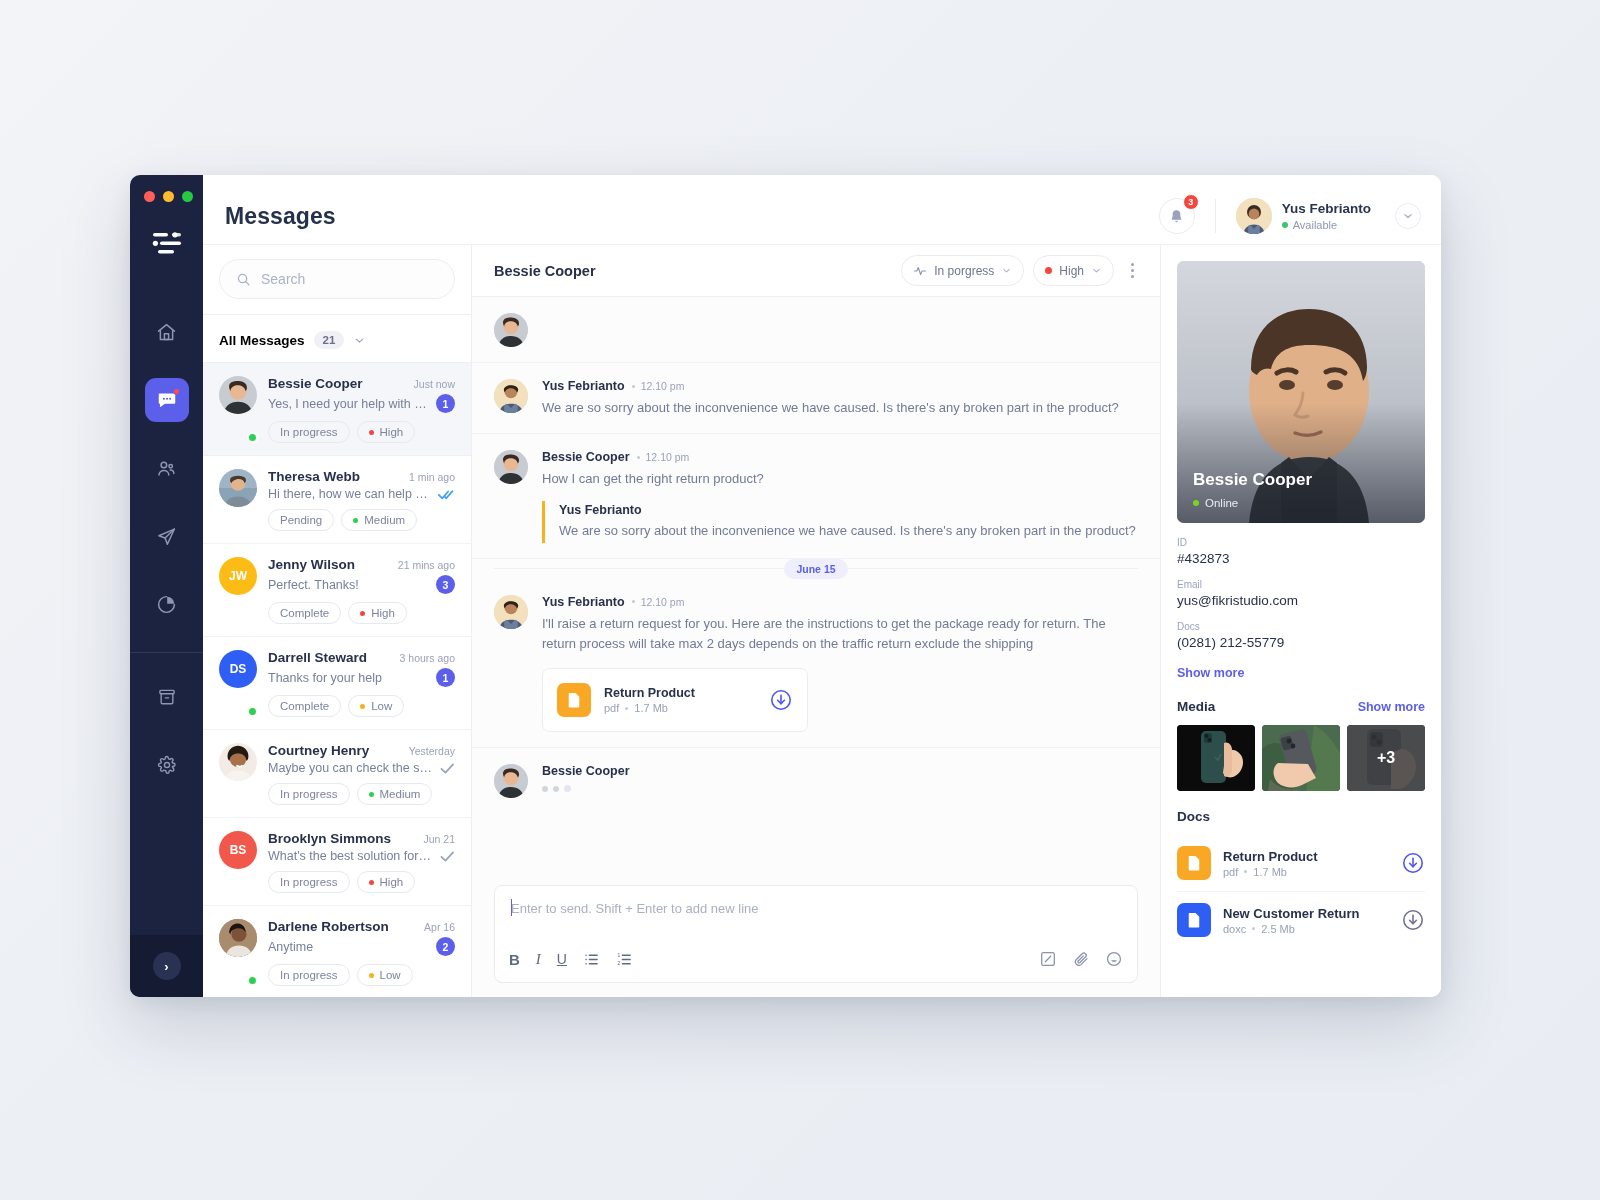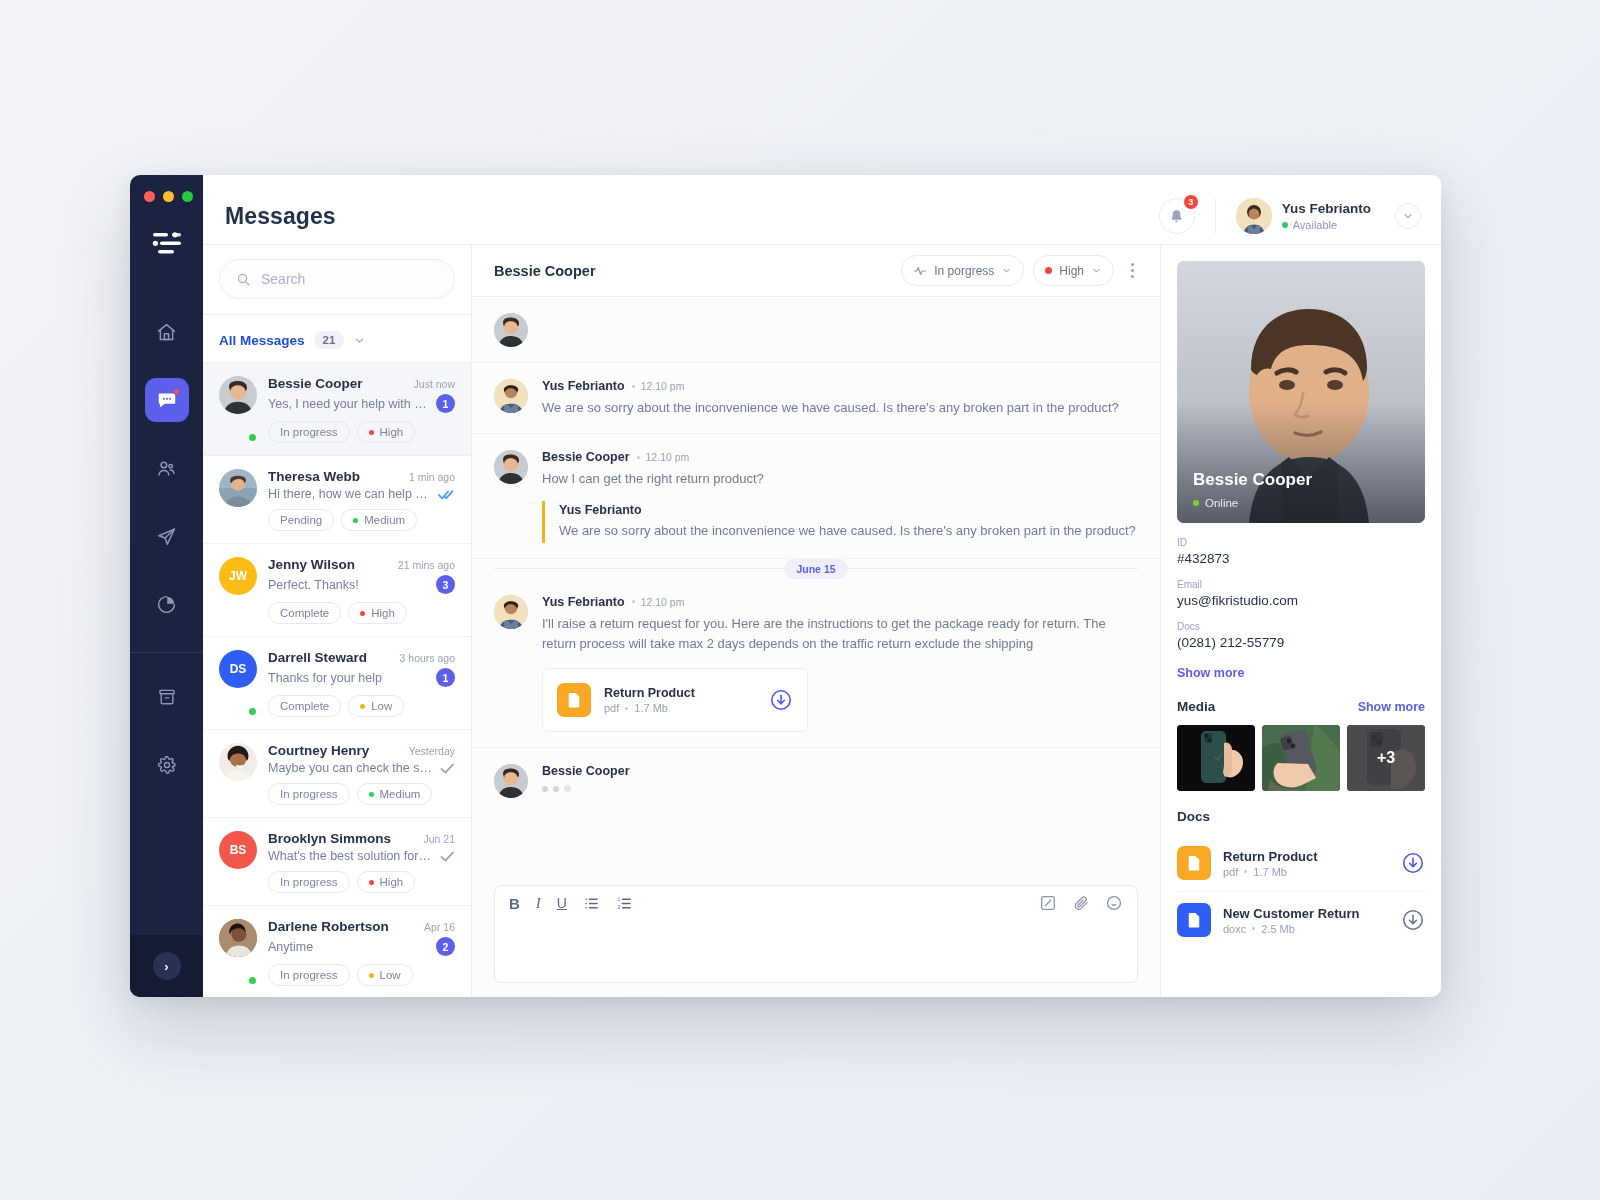--- a/index.html
+++ b/index.html
@@ -95,21 +95,21 @@
   .search {
     height: 40px; border-radius: 20px; border: 1px solid #eceef3; background: #fdfdfe;
     display: flex; align-items: center; gap: 10px; padding: 0 16px; color: #a8b0c4;
   }
   .search input {
     border: none; outline: none; background: transparent; font-size: 14px; color: #5b667f;
     font-family: "Liberation Sans", sans-serif; width: 100%;
   }
   .search input::placeholder { color: #aab2c5; }
   .filter-row { display: flex; align-items: center; gap: 9px; padding: 16px 16px 13px 16px; border-bottom: 1px solid #edeff3; }
-  .filter-label { font-size: 13.5px; font-weight: bold; color: #1d4ed8; }
+  .filter-label { font-size: 13.5px; font-weight: bold; color: #000000; }
   .count-pill { background: #f0f1f6; color: #6b7governed; color: #69718c; font-size: 11.5px; font-weight: bold;
                 border-radius: 10px; padding: 3px 9px; }
   .convos { flex: 1; overflow: hidden; }
   .convo { padding: 13px 16px 12px 16px; display: flex; gap: 11px; border-bottom: 1px solid #f0f2f6; }
   .convo.active { background: #f5f6fa; border-bottom-color: #edeff3; }
   .convo .ava-box { position: relative; flex: none; }
   .av-circle { width: 38px; height: 38px; border-radius: 50%; display: flex; align-items: center; justify-content: center;
                font-size: 12px; font-weight: bold; color: #fff; overflow: hidden; }
   .presence { position: absolute; right: -1px; bottom: 0px; width: 11px; height: 11px; border-radius: 50%;
               background: #2bd14f; border: 2px solid #fff; }
@@ -749,20 +749,24 @@
                     <i></i>
                     <i></i>
                     <i></i>
                   </div>
   </div>
               </div>
             </div>
 
           <div class="composer-wrap">
             <div class="composer">
+              <div class="composer-input">
+                <span class="caret"></span>
+                <span>Enter to send. Shift + Enter to add new line</span>
+              </div>
               <div class="composer-bar">
                 <div class="fmt">
                   <b>B</b>
                   <i class="it">I</i>
                   <u class="un">U</u>
                   <span style="display:flex">
                     <svg width="17" height="17" viewBox="0 0 24 24" fill="none" stroke="currentColor" stroke-width="1.9" stroke-linecap="round">
                       <path d="M9 6h11M9 12h11M9 18h11"></path>
                         <circle cx="4.4" cy="6" r="1.1" fill="currentColor" stroke="none"></circle>
                         <circle cx="4.4" cy="12" r="1.1" fill="currentColor" stroke="none"></circle>

